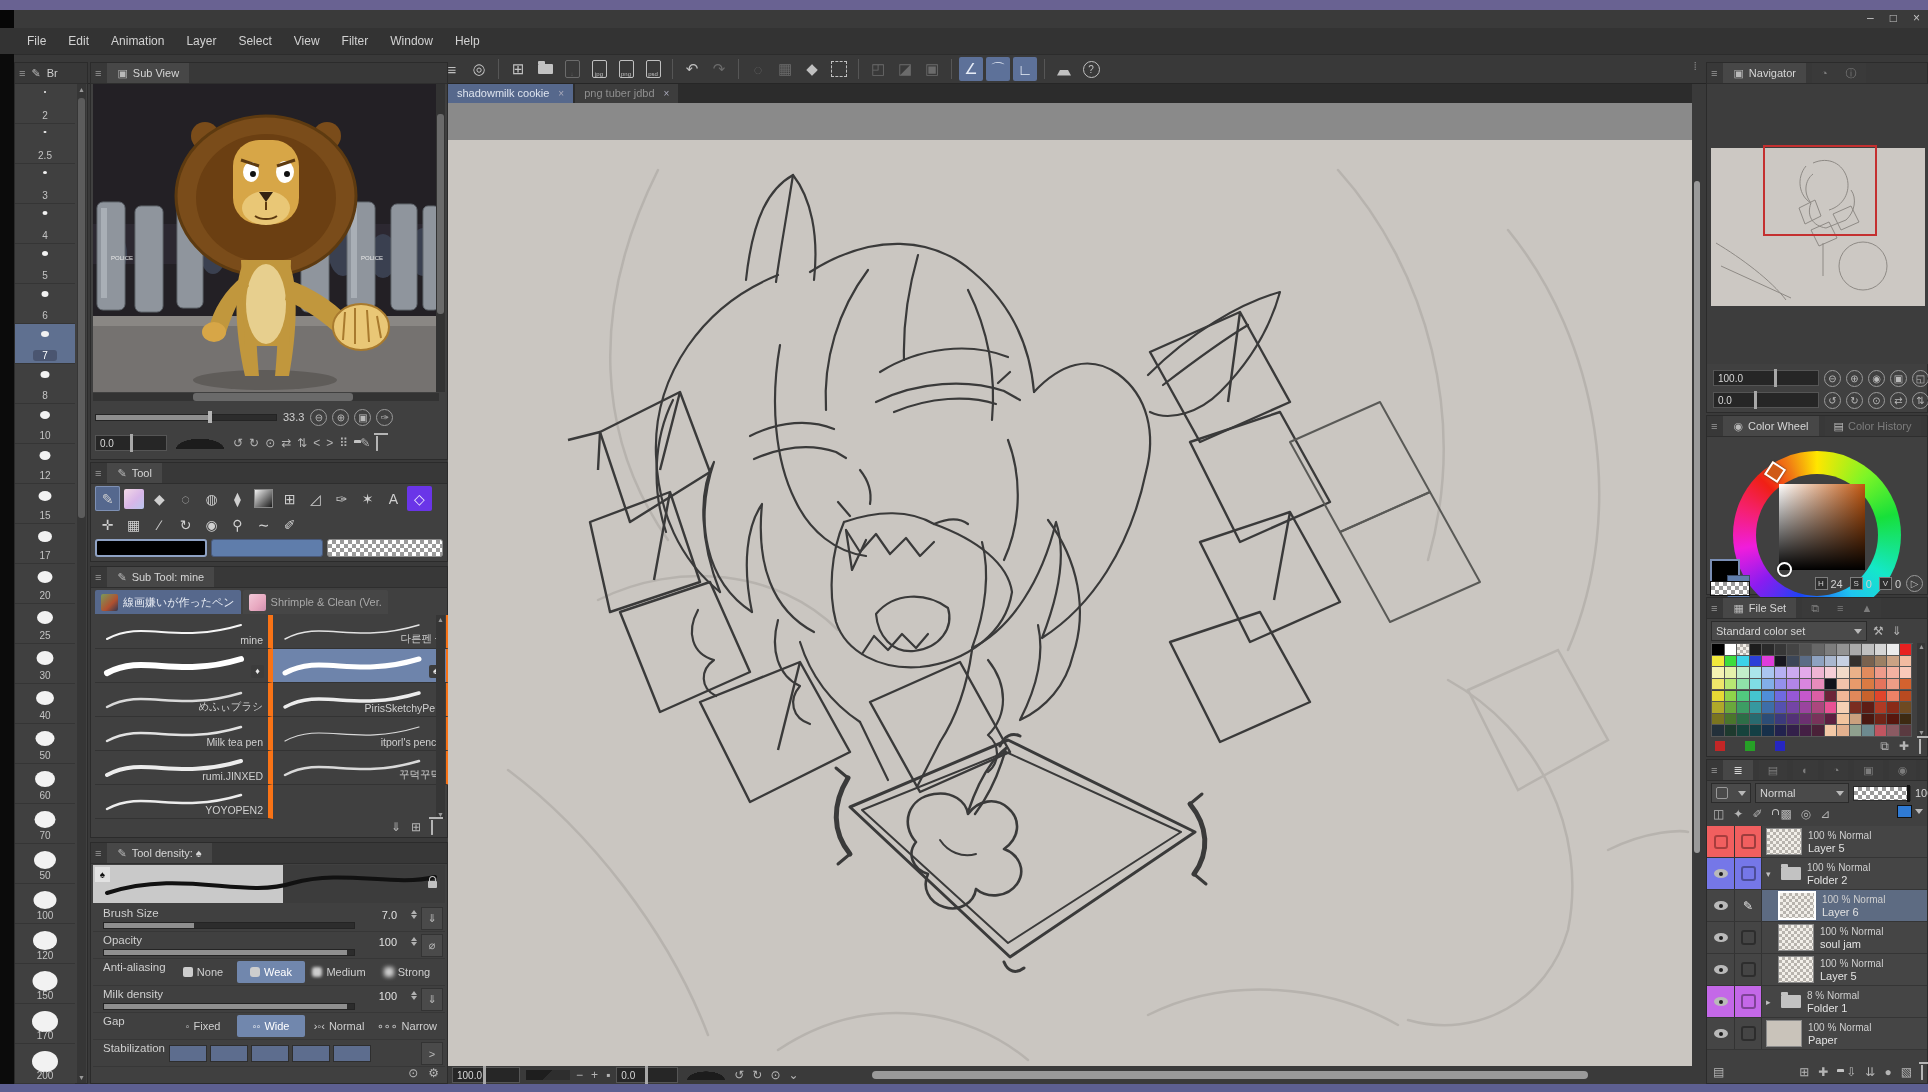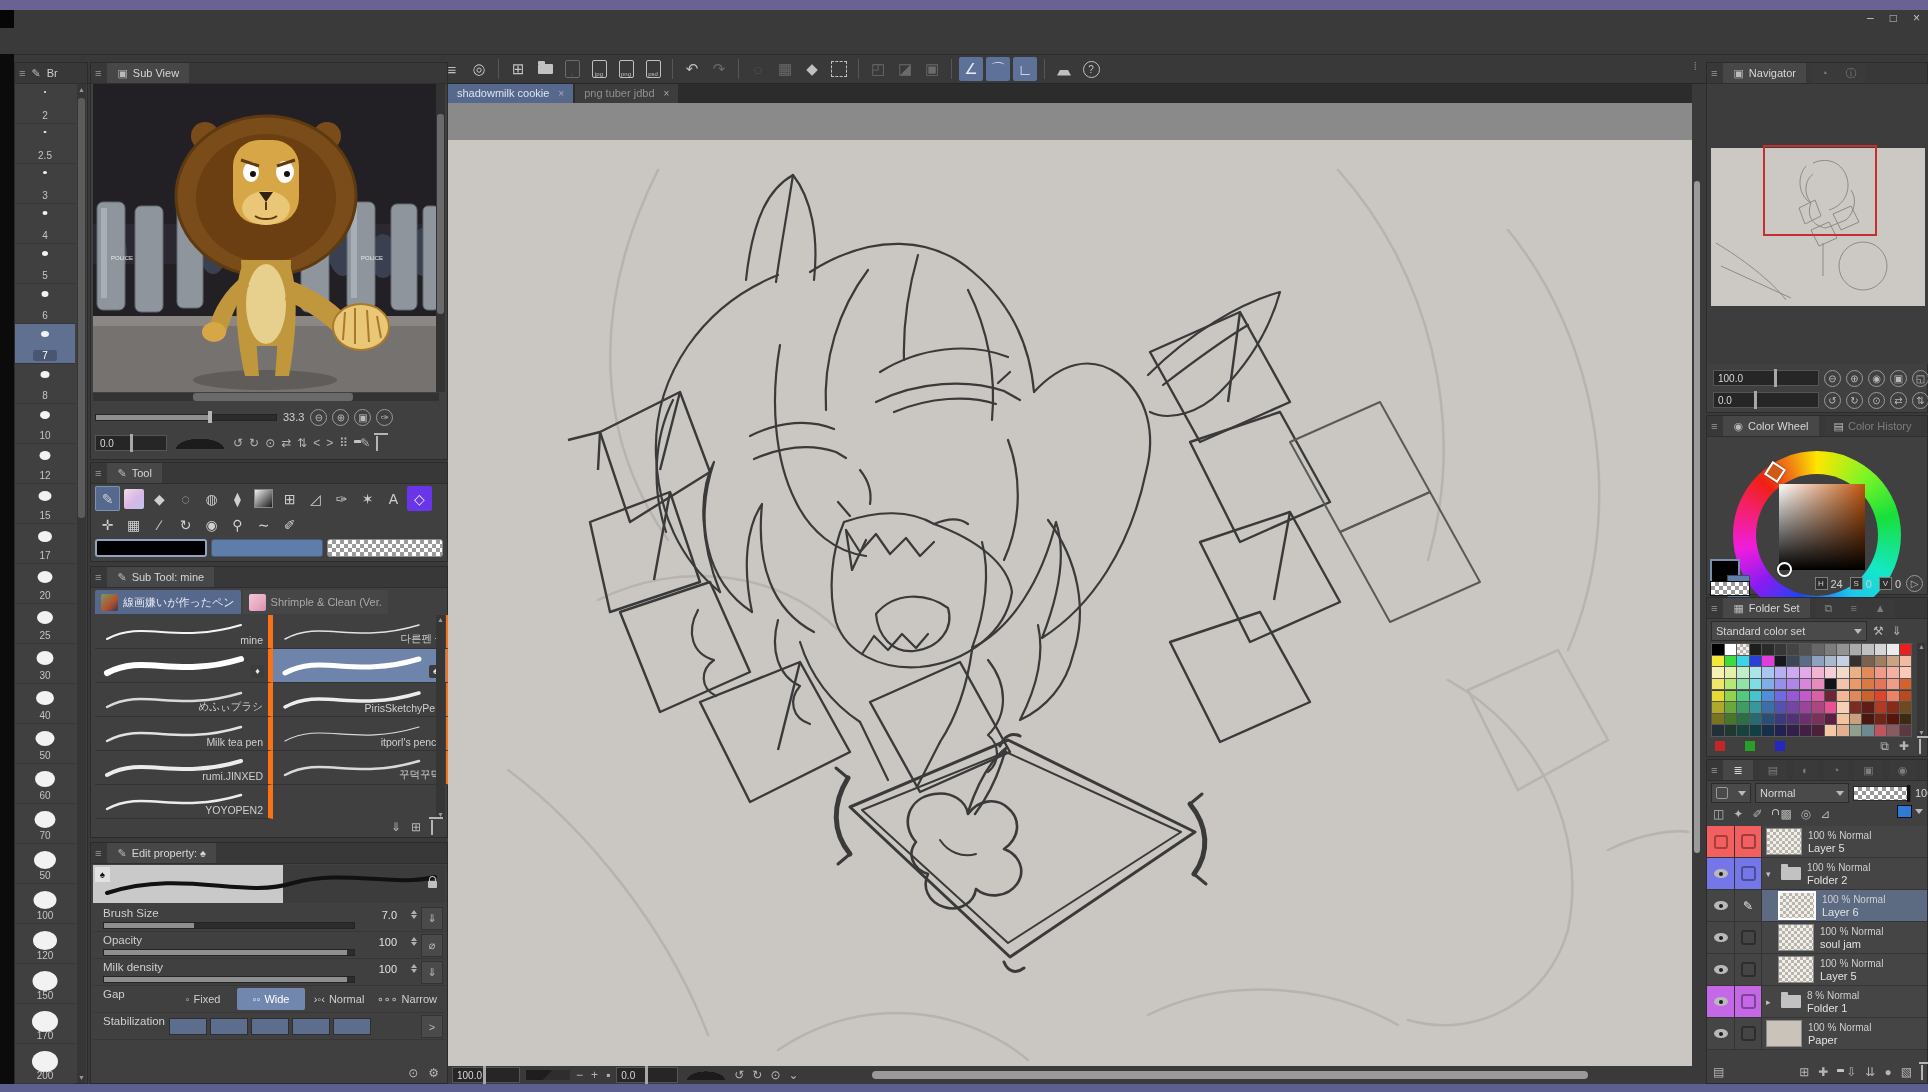--- a/index.html
+++ b/index.html
@@ -153,20 +153,31 @@
 
   <div class="abs" id="titlebar">
     <div class="black"></div>
     <div id="winctl">
       <span>–</span>
       <span>□</span>
       <span>×</span>
     </div>
   </div>
 
+  <div class="abs" id="menubar">
+      <span class="mi">File</span>
+      <span class="mi">Edit</span>
+      <span class="mi">Animation</span>
+      <span class="mi">Layer</span>
+      <span class="mi">Select</span>
+      <span class="mi">View</span>
+      <span class="mi">Filter</span>
+      <span class="mi">Window</span>
+      <span class="mi">Help</span>
+    </div>
 
   <div class="abs" id="cmdbar">
     <div id="dockicons">
         <span>»</span>
         <span>«</span>
         <span>&lt;</span>
         <span>‖</span>
         <span>«</span>
         <span>&lt;</span>
       </div>
@@ -595,21 +606,21 @@
         <span class="ficon">⊞</span>
         <span class="ficon"><span class="csstrash"></span></span>
       </div>
   </div>
 
   <div class="abs panel" style="left:90px;top:842px;width:358px;height:242px;">
     <div class="phead">
       <span class="ham">≡</span>
       <span class="ptab">
         <span class="ticon">✎</span>
-        <span>Edit property: ♠</span>
+        <span>Tool density: ♠</span>
       </span>
     </div>
     <div class="abs" style="left:2px;top:22px;width:352px;height:38px;background:#3c3c3c;">
       <div style="position:absolute;left:0;top:0;width:190px;height:38px;background:#c9c9c9;"></div>
       <svg width="352" height="38" style="position:absolute;left:0;top:0;">
         <path d="M14,28 C90,4 150,34 200,18 C250,4 300,22 342,12" fill="none" stroke="#111" stroke-width="4" stroke-linecap="round"></path>
       </svg>
       <div style="position:absolute;left:2px;top:2px;width:15px;height:15px;background:#e2e2e2;color:#111;font-size:10px;text-align:center;line-height:15px;">♠</div>
       <div class="csslock" style="position:absolute;right:8px;top:12px;"></div>
     </div>
@@ -630,20 +641,41 @@
           <span class="lab">Opacity</span>
           <div class="minitrack" style="position: absolute; left: 10px; top: 17px; width: 250px;">
             <div class="fill" style="width: 97%;"></div>
           </div>
           <span class="val">100</span>
           <span class="caretcol steppers">
             <i class="up"></i>
             <i class="dn"></i>
           </span>
           <span class="sidebtn">⌀</span>
+        </div>
+        <div class="tprow">
+          <span class="lab">Anti-aliasing</span>
+          <div class="segwrap">
+            <span class="seg">
+              <span class="blob" style="filter: blur(0px); border-radius: 2px;"></span>
+              <span>None</span>
+            </span>
+            <span class="seg on">
+              <span class="blob" style="filter: blur(0.7px);"></span>
+              <span>Weak</span>
+            </span>
+            <span class="seg">
+              <span class="blob" style="filter: blur(1.4px);"></span>
+              <span>Medium</span>
+            </span>
+            <span class="seg">
+              <span class="blob" style="filter: blur(2.1px);"></span>
+              <span>Strong</span>
+            </span>
+          </div>
         </div>
         <div class="tprow">
           <span class="lab">Milk density</span>
           <div class="minitrack" style="position: absolute; left: 10px; top: 17px; width: 250px;">
             <div class="fill" style="width: 97%;"></div>
           </div>
           <span class="val">100</span>
           <span class="caretcol steppers">
             <i class="up"></i>
             <i class="dn"></i>
@@ -904,21 +936,21 @@
             <span>▷</span>
           </div>
       </div>
     </div>
 
     <div class="rsec panel" style="top:535px;height:160px;">
       <div class="phead">
         <span class="ham">≡</span>
         <span class="ptab">
           <span class="ticon">▦</span>
-          <span>Folder Set</span>
+          <span>File Set</span>
         </span>
         <span id="csghost" style="display:flex;">
             <span class="ghosttab">⧉</span>
             <span class="ghosttab">≡</span>
             <span class="ghosttab">▲</span>
           </span>
       </div>
       <div style="position:absolute;left:4px;top:23px;display:flex;gap:6px;align-items:center;">
         <div class="combo" style="width:146px;justify-content:space-between;">
           <span>Standard color set</span>

